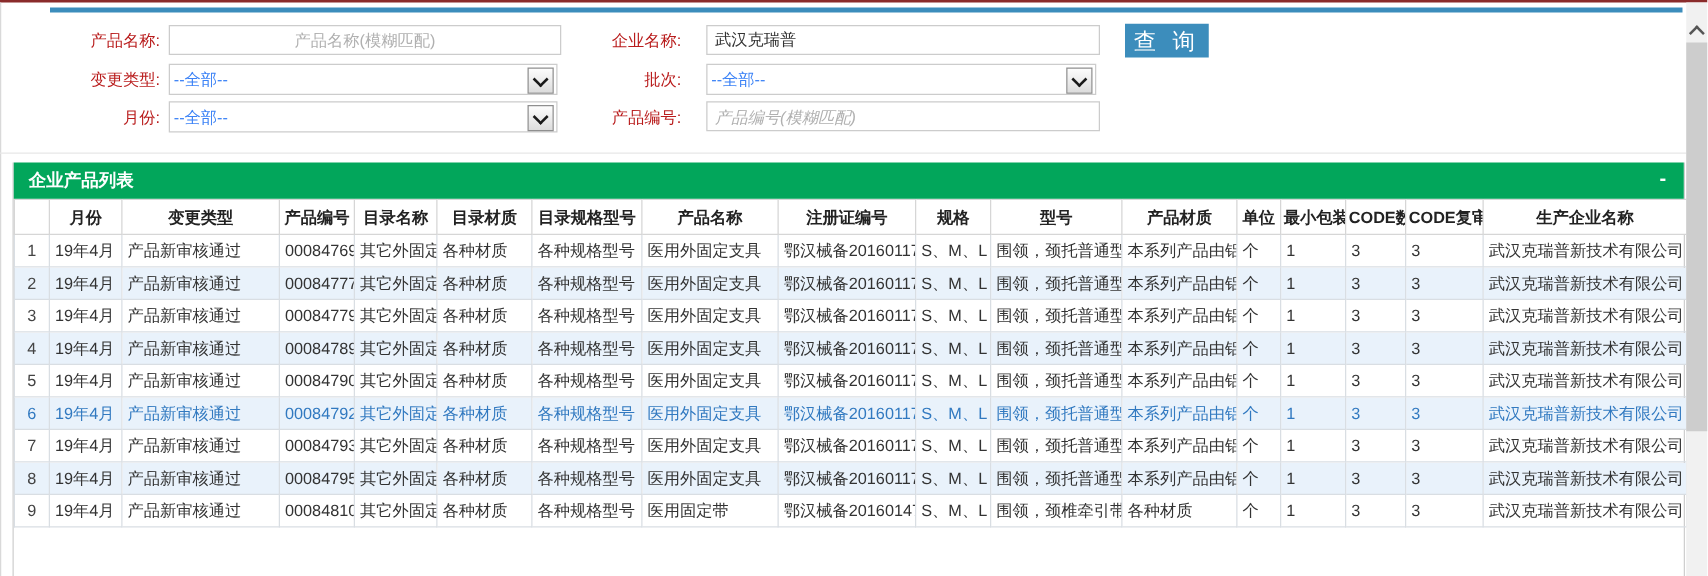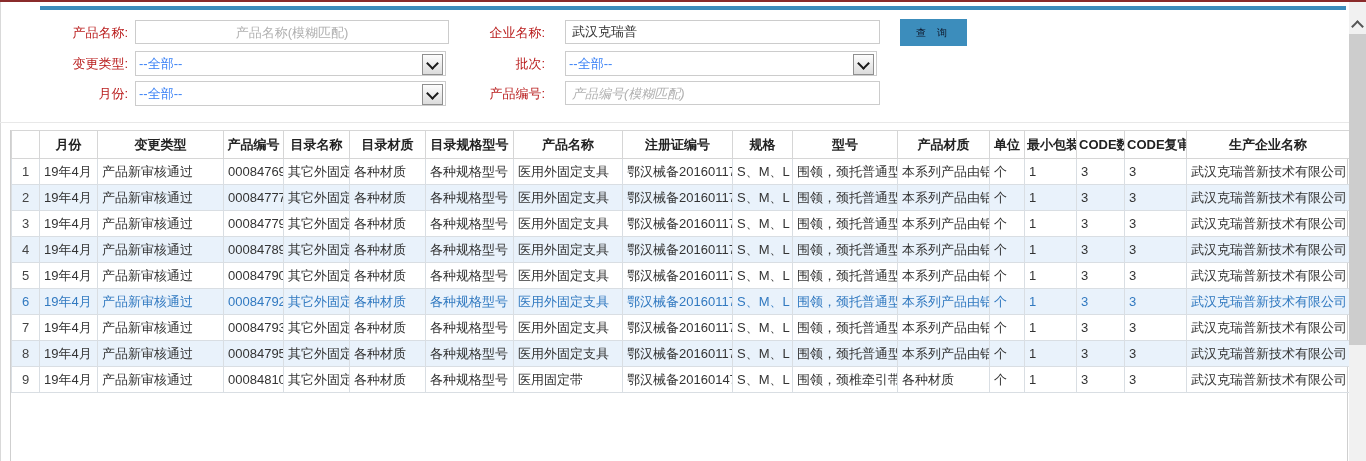--- a/index.html
+++ b/index.html
@@ -19,21 +19,21 @@
   .txt-input{position:absolute;height:22px;border:1px solid #ccc;padding:0 6px;font-size:13px;
     color:#333;font-family:inherit;outline:none;box-sizing:content-box;}
   .txt-input::placeholder{color:#b0b0b0;opacity:1;}
   .fake-select{position:absolute;height:23px;border:1px solid #ccc;background:#fff;
     line-height:23px;padding-left:3px;color:#3b82f6;cursor:default;}
   .sel-arrow{position:absolute;right:2px;top:2px;width:19px;height:19px;
     border:1px solid #8f8f8f;background:linear-gradient(#fdfdfd,#dcdcdc);}
   .sel-arrow .chev{position:absolute;left:5px;top:4px;width:7px;height:7px;
     border-right:2px solid #1a1a1a;border-bottom:2px solid #1a1a1a;transform:rotate(45deg);}
   .search-btn{position:absolute;left:900px;top:19px;width:67px;height:27px;background:#3c8dbc;
-    color:#0f172a;border:none;font-size:10px;letter-spacing:4px;cursor:pointer;font-family:inherit;}
+    color:#ffffff;border:none;font-size:18px;letter-spacing:4px;cursor:pointer;font-family:inherit;}
 
   
   .panel{position:absolute;left:10px;top:130px;width:1338px;height:331px;
     border-left:1px solid #cfcfcf;border-right:1px solid #cfcfcf;background:#fff;box-sizing:border-box;}
   .panel-header{height:29px;background:#02a65b;color:#fff;line-height:29px;
     font-weight:bold;font-size:14px;padding-left:12px;position:relative;}
   .collapse-btn{position:absolute;right:14px;top:0;color:#fff;font-weight:bold;
     font-size:16px;cursor:pointer;line-height:27px;}
   table{border-collapse:collapse;table-layout:fixed;width:1338px;font-size:13px;}
   th{height:27px;font-weight:bold;color:#222;background:#fff;border:1px solid #d6d6d6;
@@ -91,20 +91,24 @@
       </span>
   </div>
 
   <div class="form-label" style="left:437px;top:81px;">产品编号:</div>
   <input class="txt-input" style="left: 565px; top: 81px; width: 301px; font-style: italic;" type="text" placeholder="产品编号(模糊匹配)">
 </div>
 
 <div class="form-divider"></div>
 
 <div class="panel">
+  <div class="panel-header">
+    <span>企业产品列表</span>
+    <span class="collapse-btn">-</span>
+  </div>
   <table>
     <colgroup>
       <col style="width:28px">
         <col style="width:58px">
         <col style="width:126px">
         <col style="width:60px">
       <col style="width:66px">
         <col style="width:76px">
         <col style="width:88px">
         <col style="width:109px">

